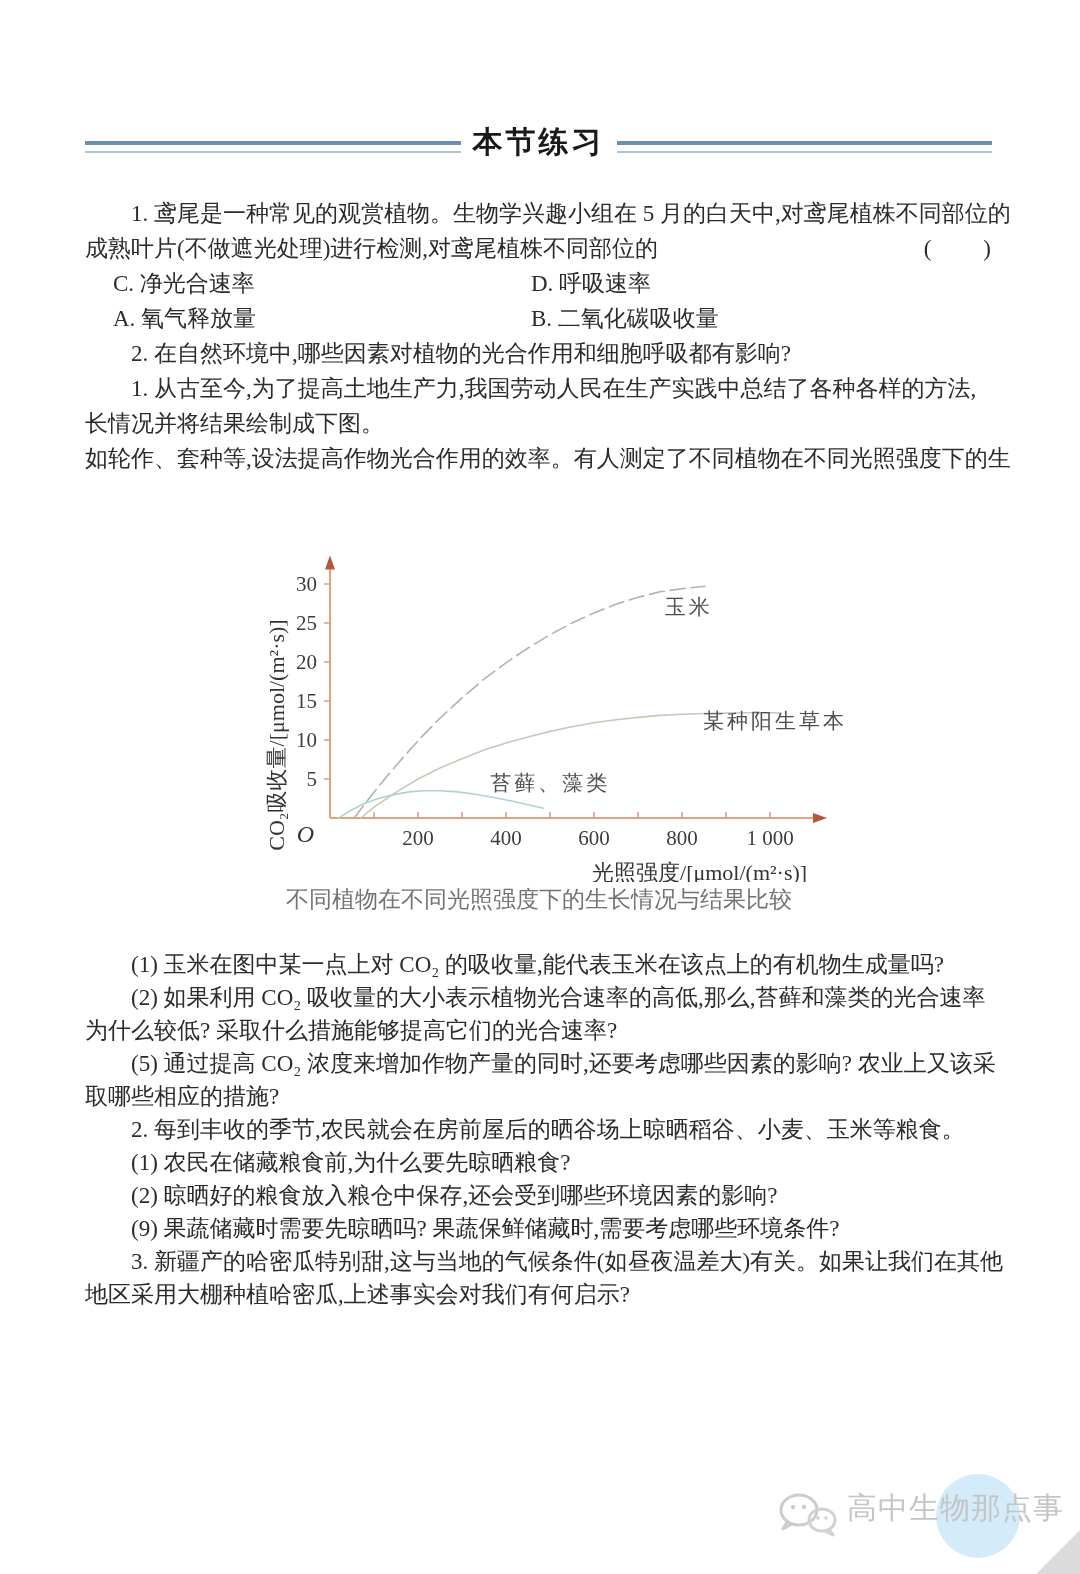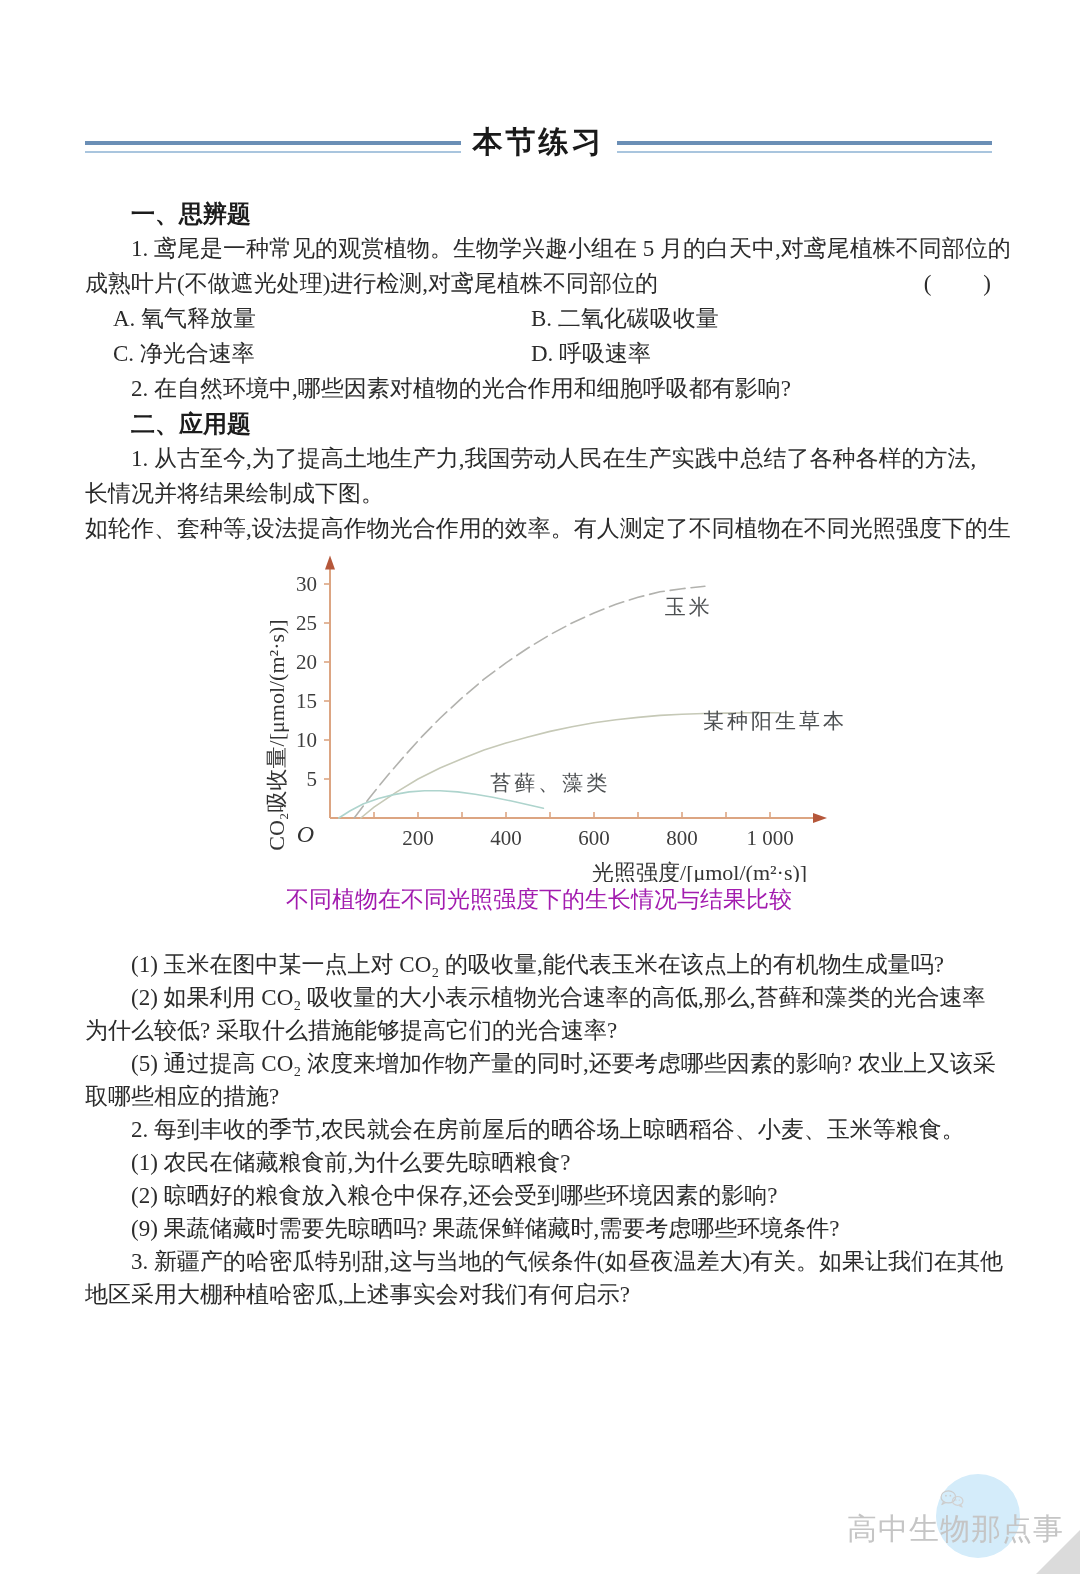--- a/index.html
+++ b/index.html
@@ -52,26 +52,26 @@
 
   
   .figure { position:absolute; top:552px; left:85px; width:908px; height:380px; }
   .chart-svg { position:absolute; left:165px; top:0; }
   .tick   { font:21px "Liberation Serif", serif; fill:#3d3d3d; }
   .axlabel{ font:22px "Liberation Serif", serif; fill:#333333; }
   .serieslabel { font:21px "Liberation Serif", serif; fill:#4c4f51; letter-spacing:3px; }
   .origin { font:italic 24px "Liberation Serif", serif; fill:#333333; }
   .figure-caption {
     position:absolute; top:332px; left:0; width:100%;
-    text-align:center; font-size:23px; color:#a21caf;
+    text-align:center; font-size:23px; color:#737373;
   }
 
   
   .watermark { position:absolute; top:1488px; right:16px; height:62px;
-    display:flex; align-items:center;flex-direction:column; }
+    display:flex; align-items:flex-start; }
   .wm-circle { position:absolute; right:44px; top:-14px;
     width:84px; height:84px; border-radius:50%;
     background:#d4ecfa; z-index:0; }
   .wm-icon { position:relative; z-index:1; margin-right:8px; }
   .wm-text {
     position:relative; z-index:1;
     font-family:"Liberation Sans", sans-serif;
     font-size:30px; color:#c5c5c5; letter-spacing:1px;
   }
 
@@ -86,33 +86,31 @@
 
 <div class="page">
 
   <div class="header">
     <div class="rule"></div>
     <div class="page-title">本节练习</div>
     <div class="rule"></div>
   </div>
 
   <div class="block-top">
-    <div class="sec-heading" style="padding-left:46px">一、思辨题</div>
     <div class="line ind">1. 鸢尾是一种常见的观赏植物。生物学兴趣小组在 5 月的白天中,对鸢尾植株不同部位的</div>
     <div class="line">
       <span class="bracket">(　　)</span><span>成熟叶片(不做遮光处理)进行检测,对鸢尾植株不同部位的</span>
     </div>
     <div class="opt-row">
+      <span class="opt-col1">C. 净光合速率</span><span class="opt-col2">D. 呼吸速率</span>
+    </div>
+    <div class="opt-row">
       <span class="opt-col1">A. 氧气释放量</span><span class="opt-col2">B. 二氧化碳吸收量</span>
     </div>
-    <div class="opt-row">
-      <span class="opt-col1">C. 净光合速率</span><span class="opt-col2">D. 呼吸速率</span>
-    </div>
     <div class="line ind">2. 在自然环境中,哪些因素对植物的光合作用和细胞呼吸都有影响?</div>
-    <div class="sec-heading">二、应用题</div>
     <div class="line ind">1. 从古至今,为了提高土地生产力,我国劳动人民在生产实践中总结了各种各样的方法,</div>
     <div class="line">长情况并将结果绘制成下图。</div>
     <div class="line">如轮作、套种等,设法提高作物光合作用的效率。有人测定了不同植物在不同光照强度下的生</div>
   </div>
 
   <div class="figure">
     <svg id="chart" class="chart-svg" width="700" height="330">
         <line x1="80" y1="266" x2="564" y2="266" stroke="#dca582" stroke-width="2"></line>
         <line x1="80" y1="266" x2="80" y2="16.400000000000006" stroke="#dca582" stroke-width="2"></line>
         <path d="M 577 266 L 563 261 L 563 271 Z" fill="#b5573a"></path>

